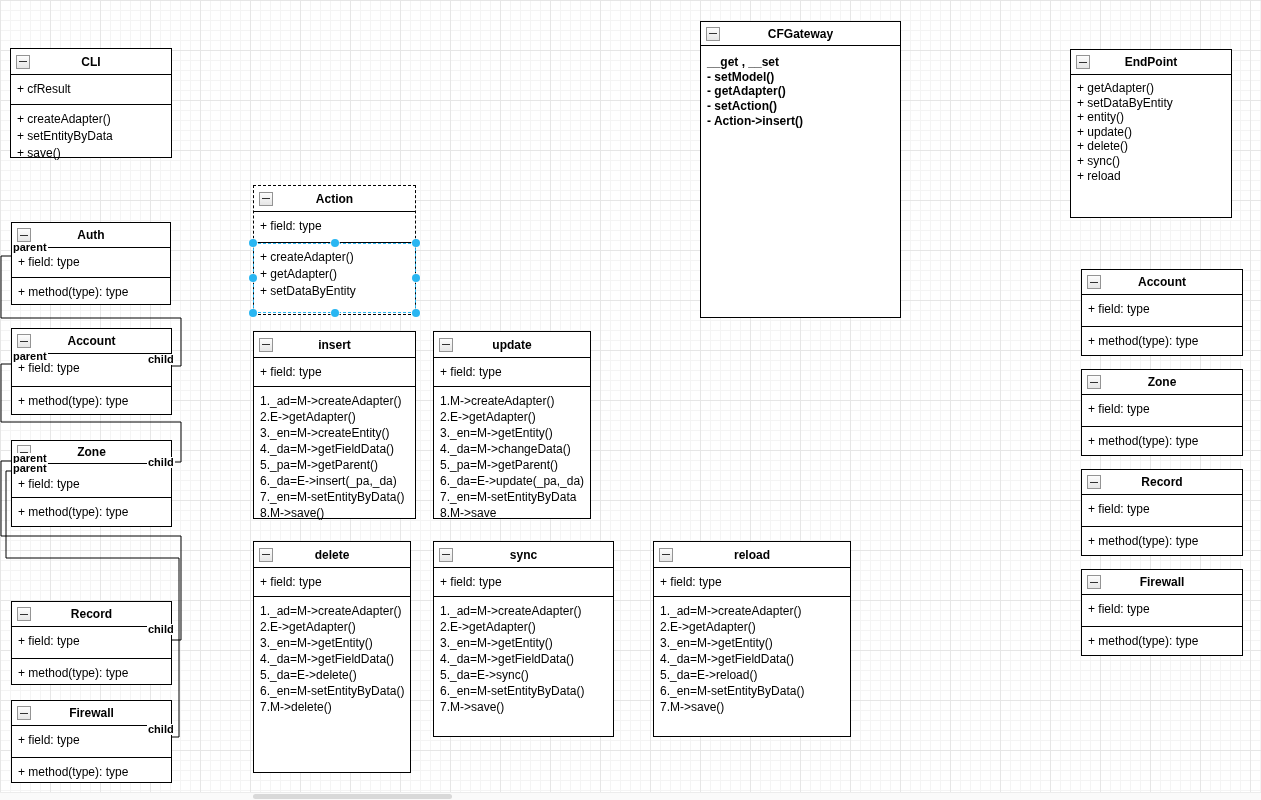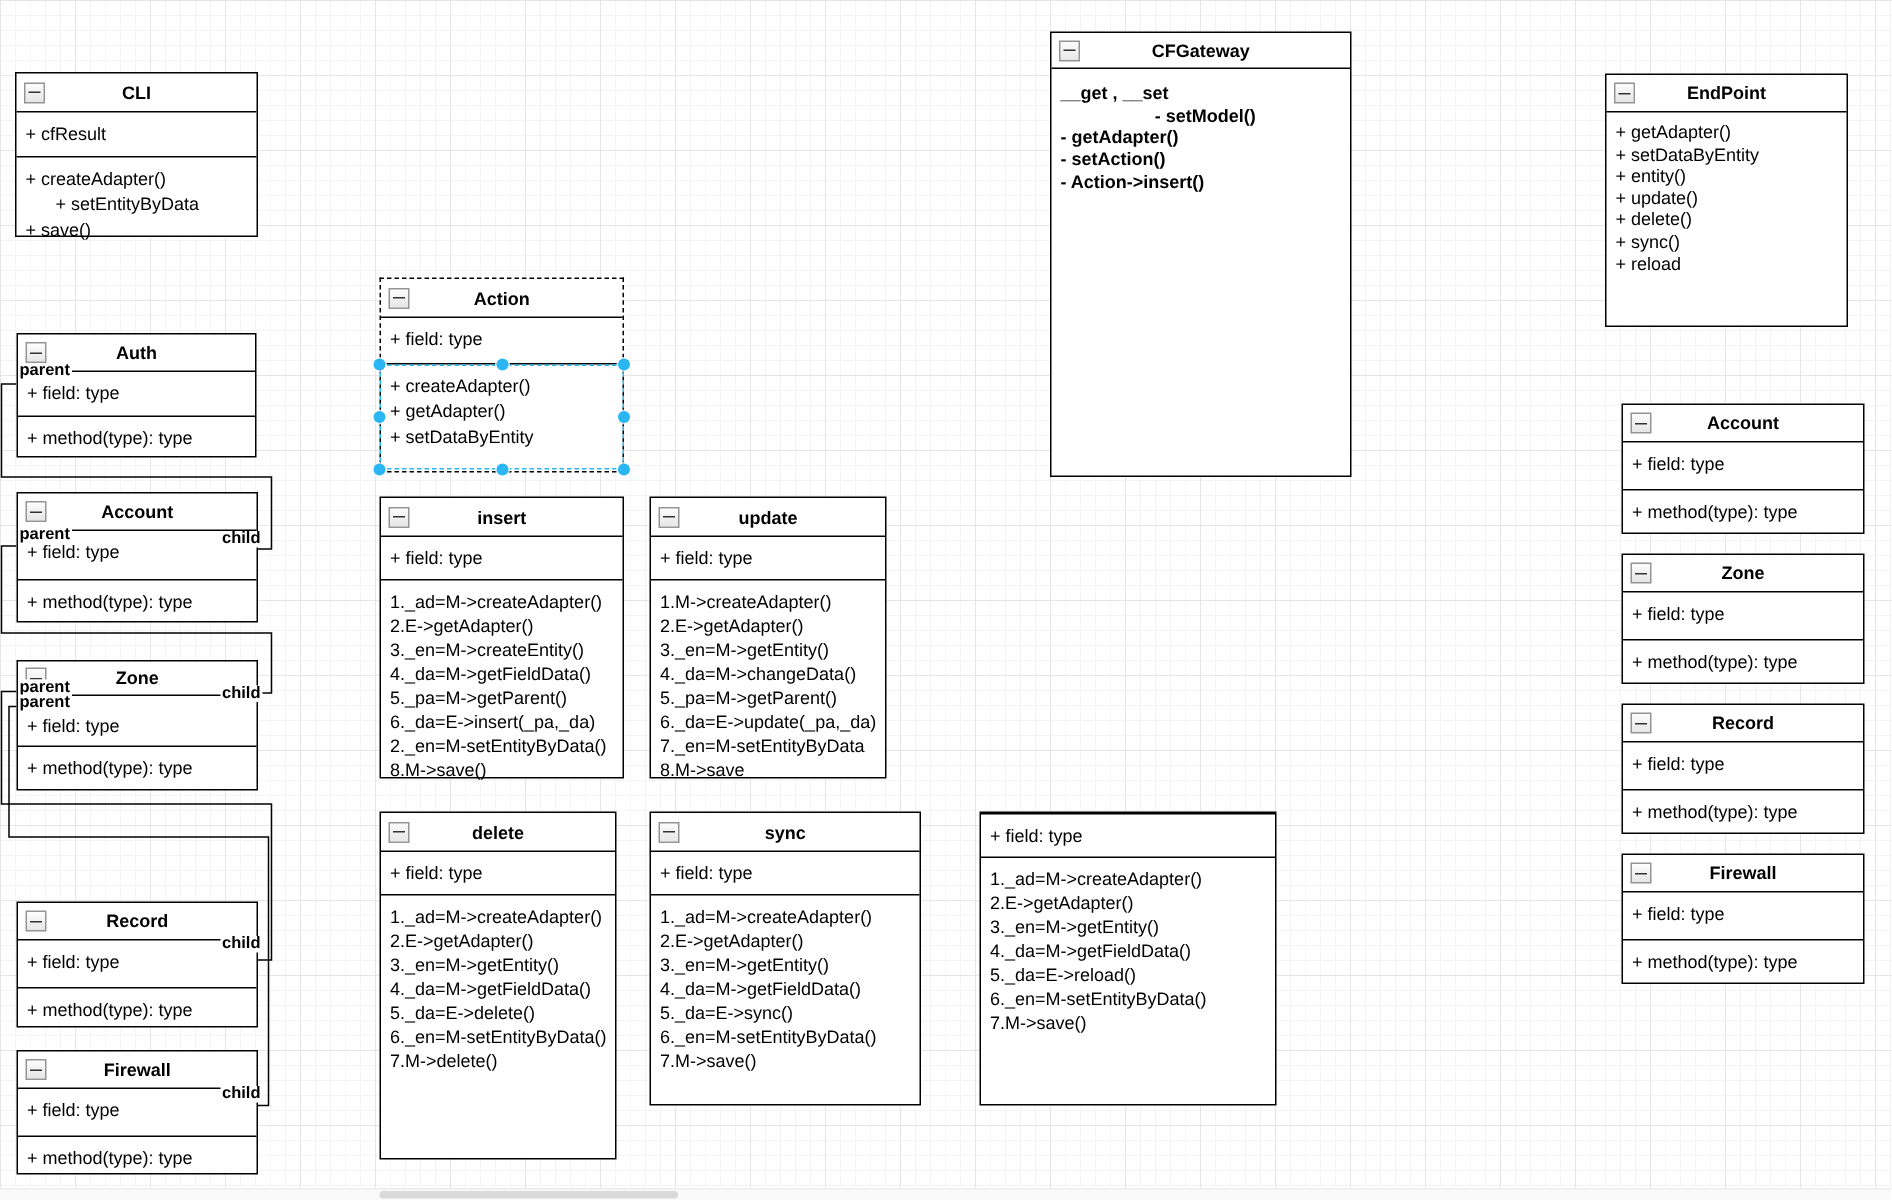--- a/index.html
+++ b/index.html
@@ -71,21 +71,21 @@
           <div class="collapse-icon">
             <div class="collapse-minus"></div>
           </div>
           <span>CLI</span>
         </div>
         <div class="class-section" style="height: 30px;">
           <div class="member-line">+ cfResult</div>
         </div>
         <div class="class-section" style="height: 55px;">
           <div class="member-line" style="line-height: 17px;">+ createAdapter()</div>
-          <div class="member-line" style="line-height: 17px; margin-left: 20px;">+ setEntityByData</div>
+          <div class="member-line" style="line-height: 17px;">+ setEntityByData</div>
           <div class="member-line" style="line-height: 17px;">+ save()</div>
         </div>
       </div>
       <div class="class-box" style="left: 11px; top: 222px; width: 160px; height: 83px;">
         <div class="class-head" style="height: 24px;">
           <div class="collapse-icon">
             <div class="collapse-minus"></div>
           </div>
           <span>Auth</span>
         </div>
@@ -178,21 +178,21 @@
         <div class="class-section" style="height: 29px;">
           <div class="member-line">+ field: type</div>
         </div>
         <div class="class-section" style="height: 134px;">
           <div class="member-line">1._ad=M-&gt;createAdapter()</div>
           <div class="member-line">2.E-&gt;getAdapter()</div>
           <div class="member-line">3._en=M-&gt;createEntity()</div>
           <div class="member-line">4._da=M-&gt;getFieldData()</div>
           <div class="member-line">5._pa=M-&gt;getParent()</div>
           <div class="member-line">6._da=E-&gt;insert(_pa,_da)</div>
-          <div class="member-line">2._en=M-setEntityByData()</div>
+          <div class="member-line">7._en=M-setEntityByData()</div>
           <div class="member-line">8.M-&gt;save()</div>
         </div>
       </div>
       <div class="class-box" style="left: 433px; top: 331px; width: 158px; height: 188px;">
         <div class="class-head" style="height: 25px;">
           <div class="collapse-icon">
             <div class="collapse-minus"></div>
           </div>
           <span>update</span>
         </div>
@@ -244,20 +244,26 @@
           <div class="member-line">1._ad=M-&gt;createAdapter()</div>
           <div class="member-line">2.E-&gt;getAdapter()</div>
           <div class="member-line">3._en=M-&gt;getEntity()</div>
           <div class="member-line">4._da=M-&gt;getFieldData()</div>
           <div class="member-line">5._da=E-&gt;sync()</div>
           <div class="member-line">6._en=M-setEntityByData()</div>
           <div class="member-line">7.M-&gt;save()</div>
         </div>
       </div>
       <div class="class-box" style="left: 653px; top: 541px; width: 198px; height: 196px;">
+        <div class="class-head" style="height: 25px;">
+          <div class="collapse-icon">
+            <div class="collapse-minus"></div>
+          </div>
+          <span>reload</span>
+        </div>
         <div class="class-section" style="height: 29px;">
           <div class="member-line">+ field: type</div>
         </div>
         <div class="class-section" style="height: 142px;">
           <div class="member-line">1._ad=M-&gt;createAdapter()</div>
           <div class="member-line">2.E-&gt;getAdapter()</div>
           <div class="member-line">3._en=M-&gt;getEntity()</div>
           <div class="member-line">4._da=M-&gt;getFieldData()</div>
           <div class="member-line">5._da=E-&gt;reload()</div>
           <div class="member-line">6._en=M-setEntityByData()</div>
@@ -266,21 +272,21 @@
       </div>
       <div class="class-box" style="left: 700px; top: 21px; width: 201px; height: 297px;">
         <div class="class-head" style="height: 23px;">
           <div class="collapse-icon">
             <div class="collapse-minus"></div>
           </div>
           <span>CFGateway</span>
         </div>
         <div class="class-section" style="height: 134px; padding-top: 9px; font-weight: bold;">
           <div class="member-line" style="line-height: 14.7px;">__get , __set</div>
-          <div class="member-line" style="line-height: 14.7px; text-align: center;">- setModel()</div>
+          <div class="member-line" style="line-height: 14.7px;">- setModel()</div>
           <div class="member-line" style="line-height: 14.7px;">- getAdapter()</div>
           <div class="member-line" style="line-height: 14.7px;">- setAction()</div>
           <div class="member-line" style="line-height: 14.7px;">- Action-&gt;insert()</div>
         </div>
       </div>
       <div class="class-box" style="left: 1070px; top: 49px; width: 162px; height: 169px;">
         <div class="class-head" style="height: 24px;">
           <div class="collapse-icon">
             <div class="collapse-minus"></div>
           </div>

